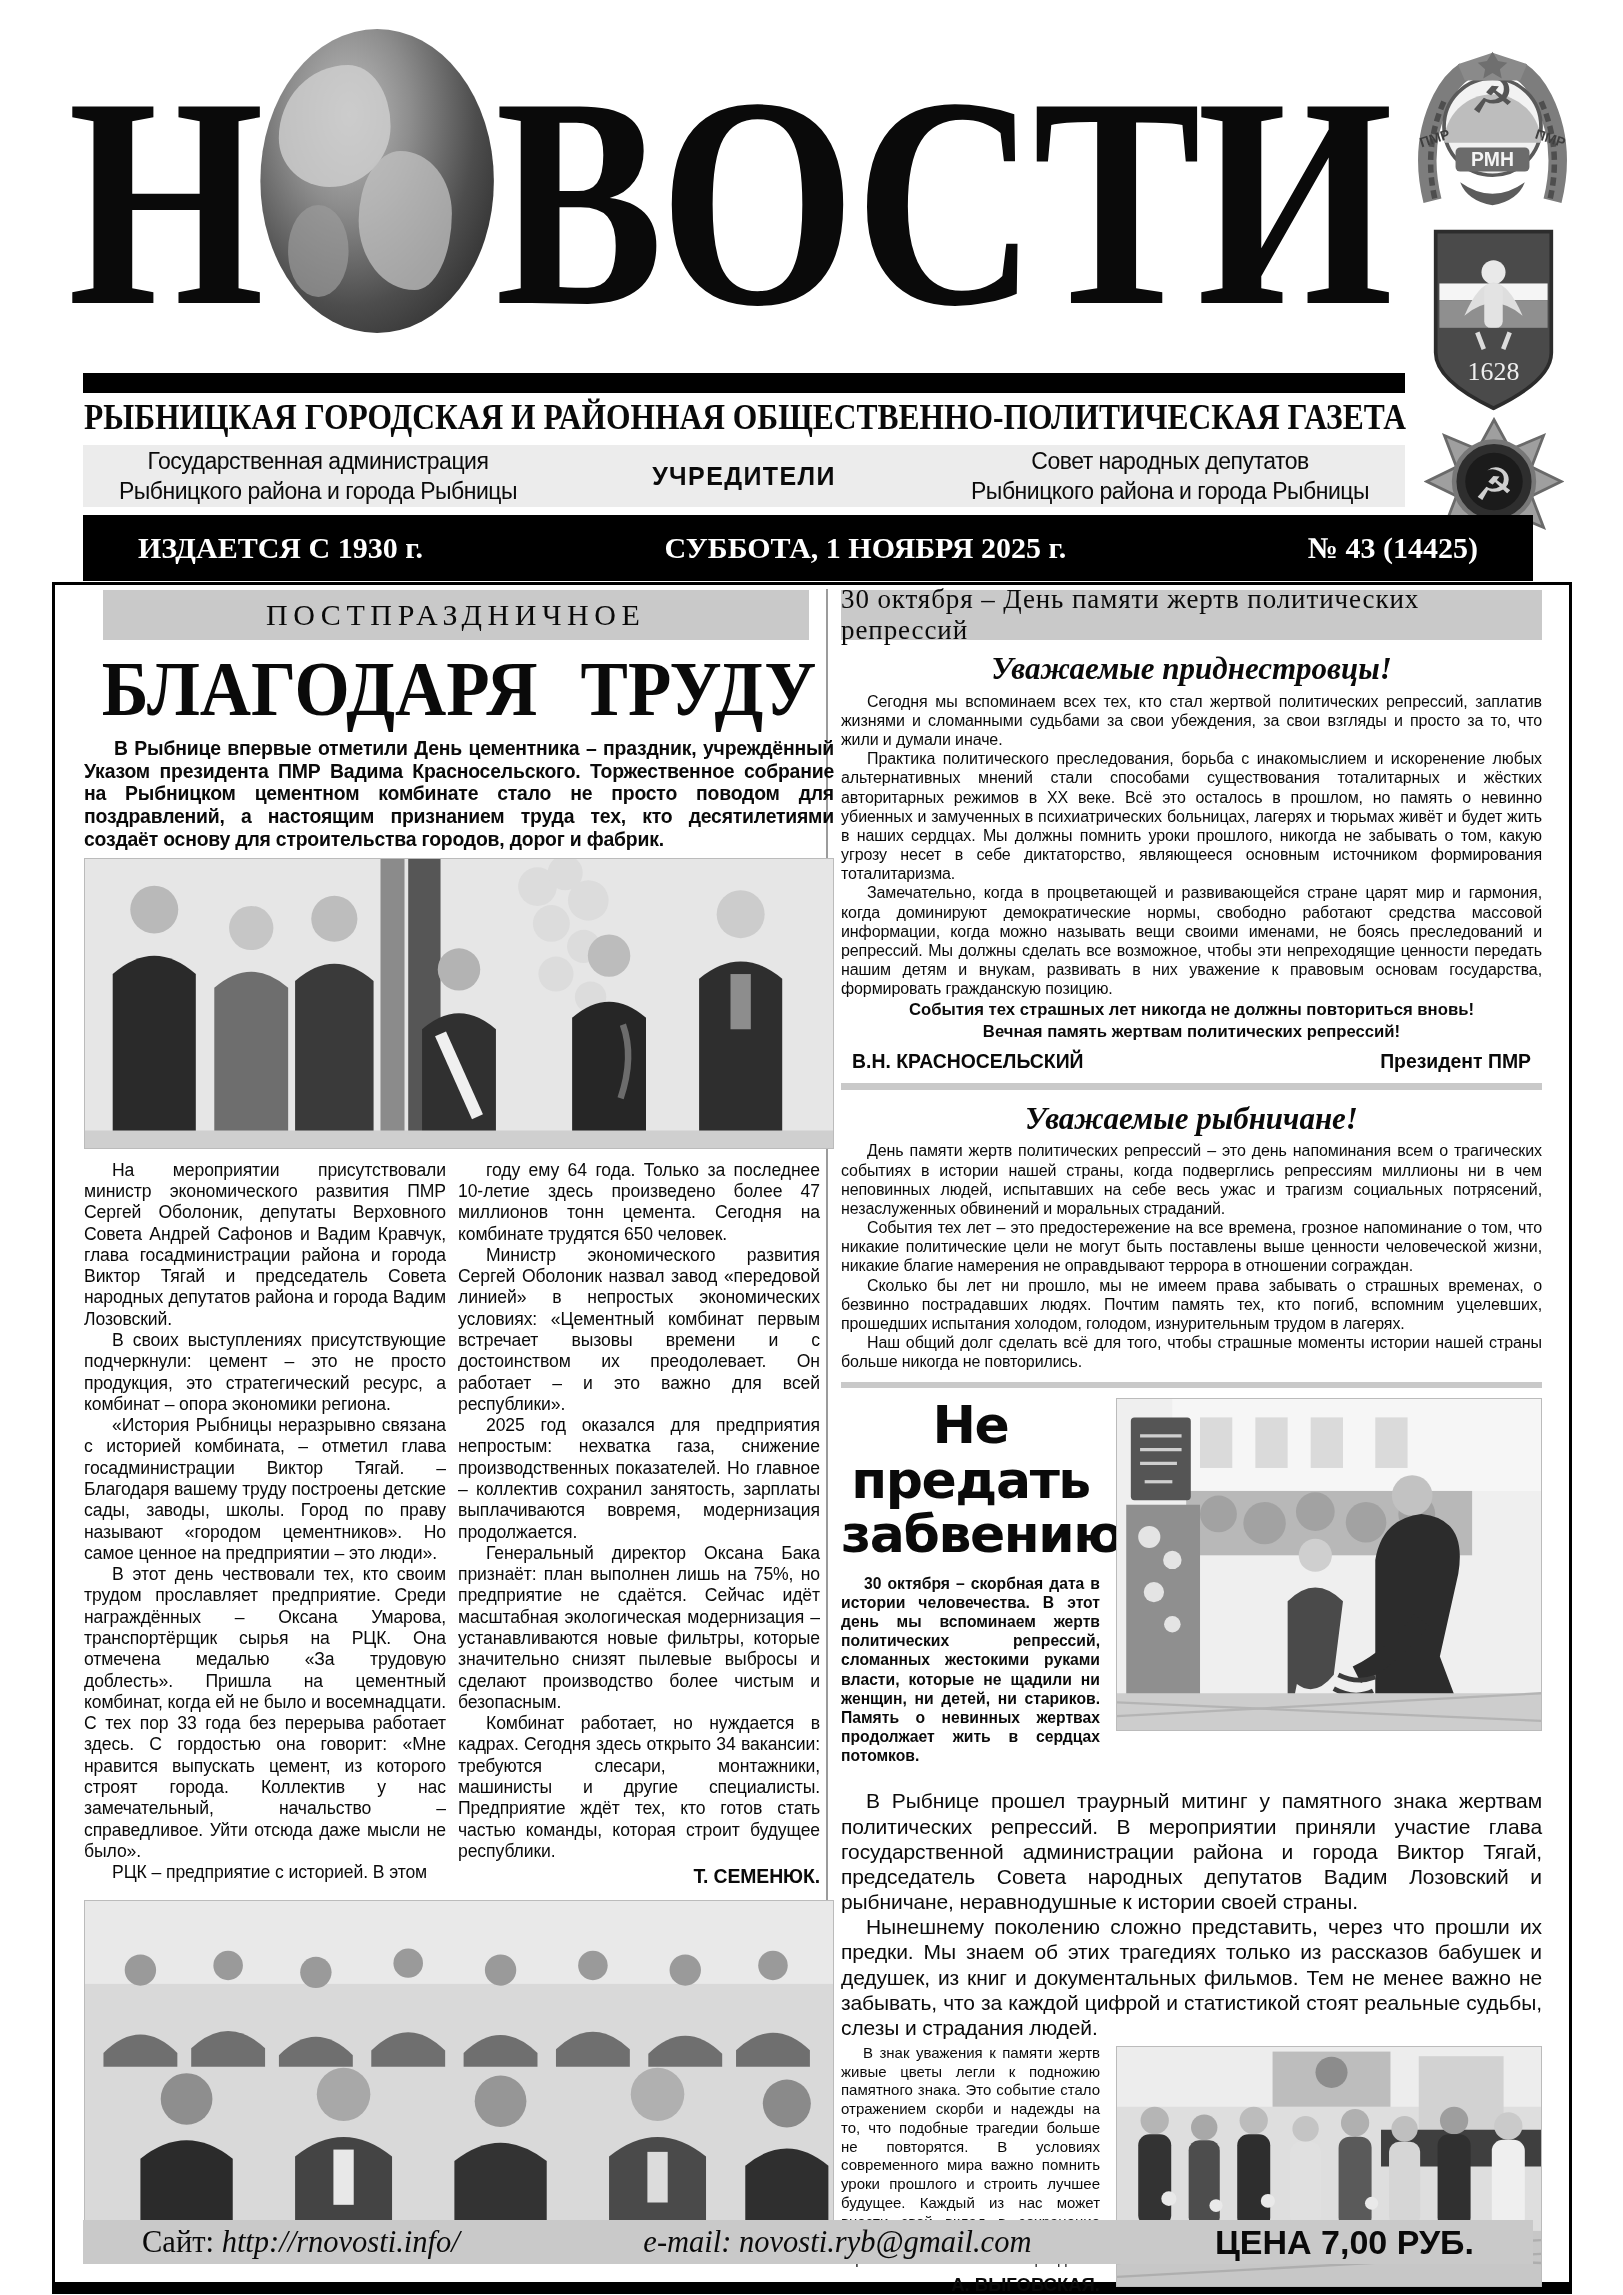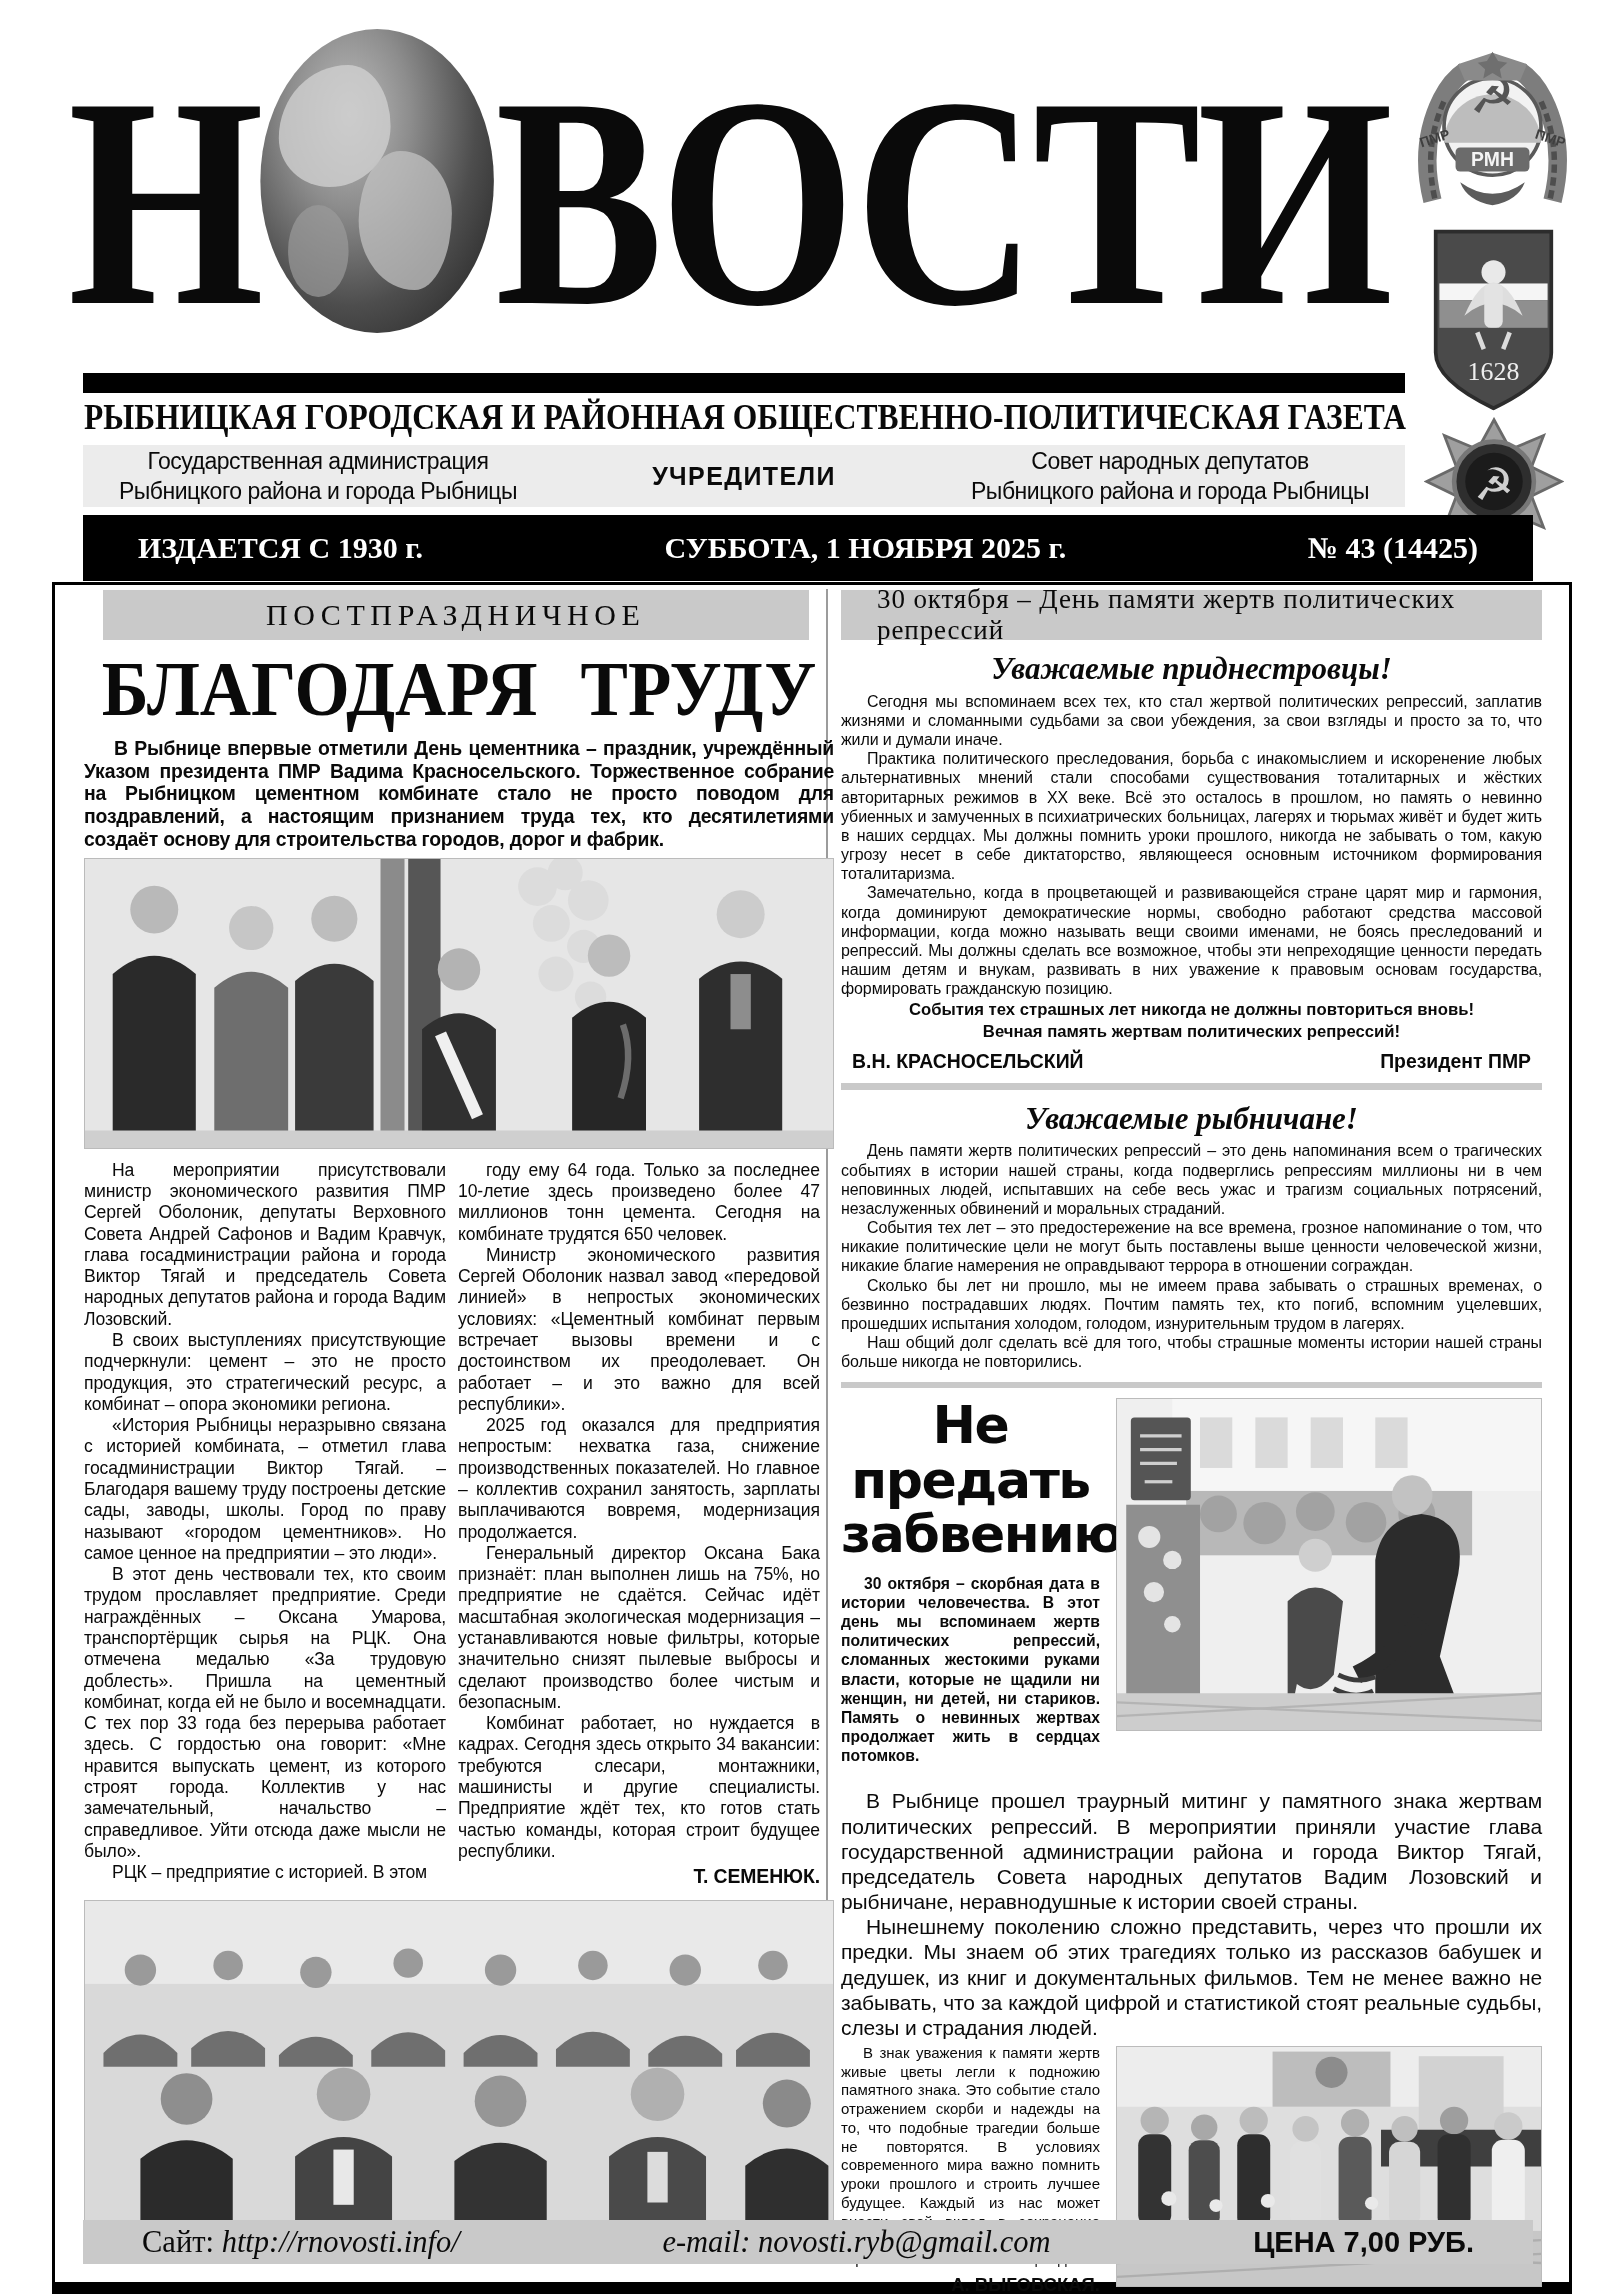--- a/index.html
+++ b/index.html
@@ -52,21 +52,21 @@
   .photo{background:#ddd;position:relative;overflow:hidden;}
   .photo svg{display:block;width:100%;height:100%;}
   .photo1{margin-top:7.4px;height:291px;border:0.9px solid #bbb;box-sizing:border-box;}
   .cols{display:flex;gap:12px;margin-top:11px;}
   .col{width:362px;font-size:17.6px;line-height:1.21;text-align:justify;letter-spacing:-0.1px;}
   .col p{margin:0;text-indent:28px;}
   .byline{text-align:right;font-weight:bold;font-size:19.4px;margin-top:2.8px;}
   .photo2{margin-top:12px;height:350px;border:0.9px solid #bbb;box-sizing:border-box;}
   
   .right-col{position:absolute;left:841px;top:590px;width:701px;}
-  .kicker.k2{margin:0;font-size:27px;letter-spacing:0.9px;padding-left:36px;}
+  .kicker.k2{margin:0;font-size:27px;letter-spacing:0.9px;}
   .addr-head{margin:11px 0 4.6px;text-align:center;font-family:"Liberation Serif",serif;
              font-style:italic;font-weight:700;font-size:31px;}
   .addr p{margin:0;font-size:16px;line-height:1.2;text-align:justify;text-indent:26px;letter-spacing:-0.1px;}
   .center-line{text-align:center;font-weight:bold;font-size:16.7px;line-height:1.32;}
   .sigrow{display:flex;justify-content:space-between;font-weight:bold;font-size:19.4px;margin:7.4px 11px 0;}
   .grayrule{height:6.5px;background:#c9c9c9;margin:10.2px 0;}
   .sig2{display:flex;justify-content:space-between;font-weight:bold;font-size:17.6px;line-height:1.3;margin:5.6px 11px 0;}
   .sig2 .sig2-right{text-align:right;}
   .sig2 div{margin:0;}
   
@@ -82,21 +82,21 @@
   .a2left2{width:259px;}
   .a2left2 p{margin:0;font-size:15px;line-height:1.25;text-align:justify;text-indent:22px;}
   .photo4{flex:1;height:241px;margin-top:1.9px;border:0.9px solid #bbb;box-sizing:border-box;}
   .byline2{text-align:right;font-weight:bold;font-size:18.5px;margin-top:4.6px;}
   
   .footerbar{position:absolute;left:83px;top:2220px;width:1450px;height:44px;background:#c9c9c9;
              display:flex;align-items:center;justify-content:space-between;padding:0 59px;box-sizing:border-box;
              font-size:30.5px;}
   .f-site,.f-email{font-family:"Liberation Serif",serif;}
   .f-italic{font-style:italic;}
-  .f-price{font-weight:bold;font-size:29px;font-family:"Liberation Sans",sans-serif;}
+  .f-price{font-weight:bold;font-size:34px;font-family:"Liberation Sans",sans-serif;}
 </style>
 </head>
 <body>
 
 <div class="page">
 
   <div class="logo">
     <div class="logo-inner">
       <span class="logo-letter">Н</span>
       <span class="globe">

